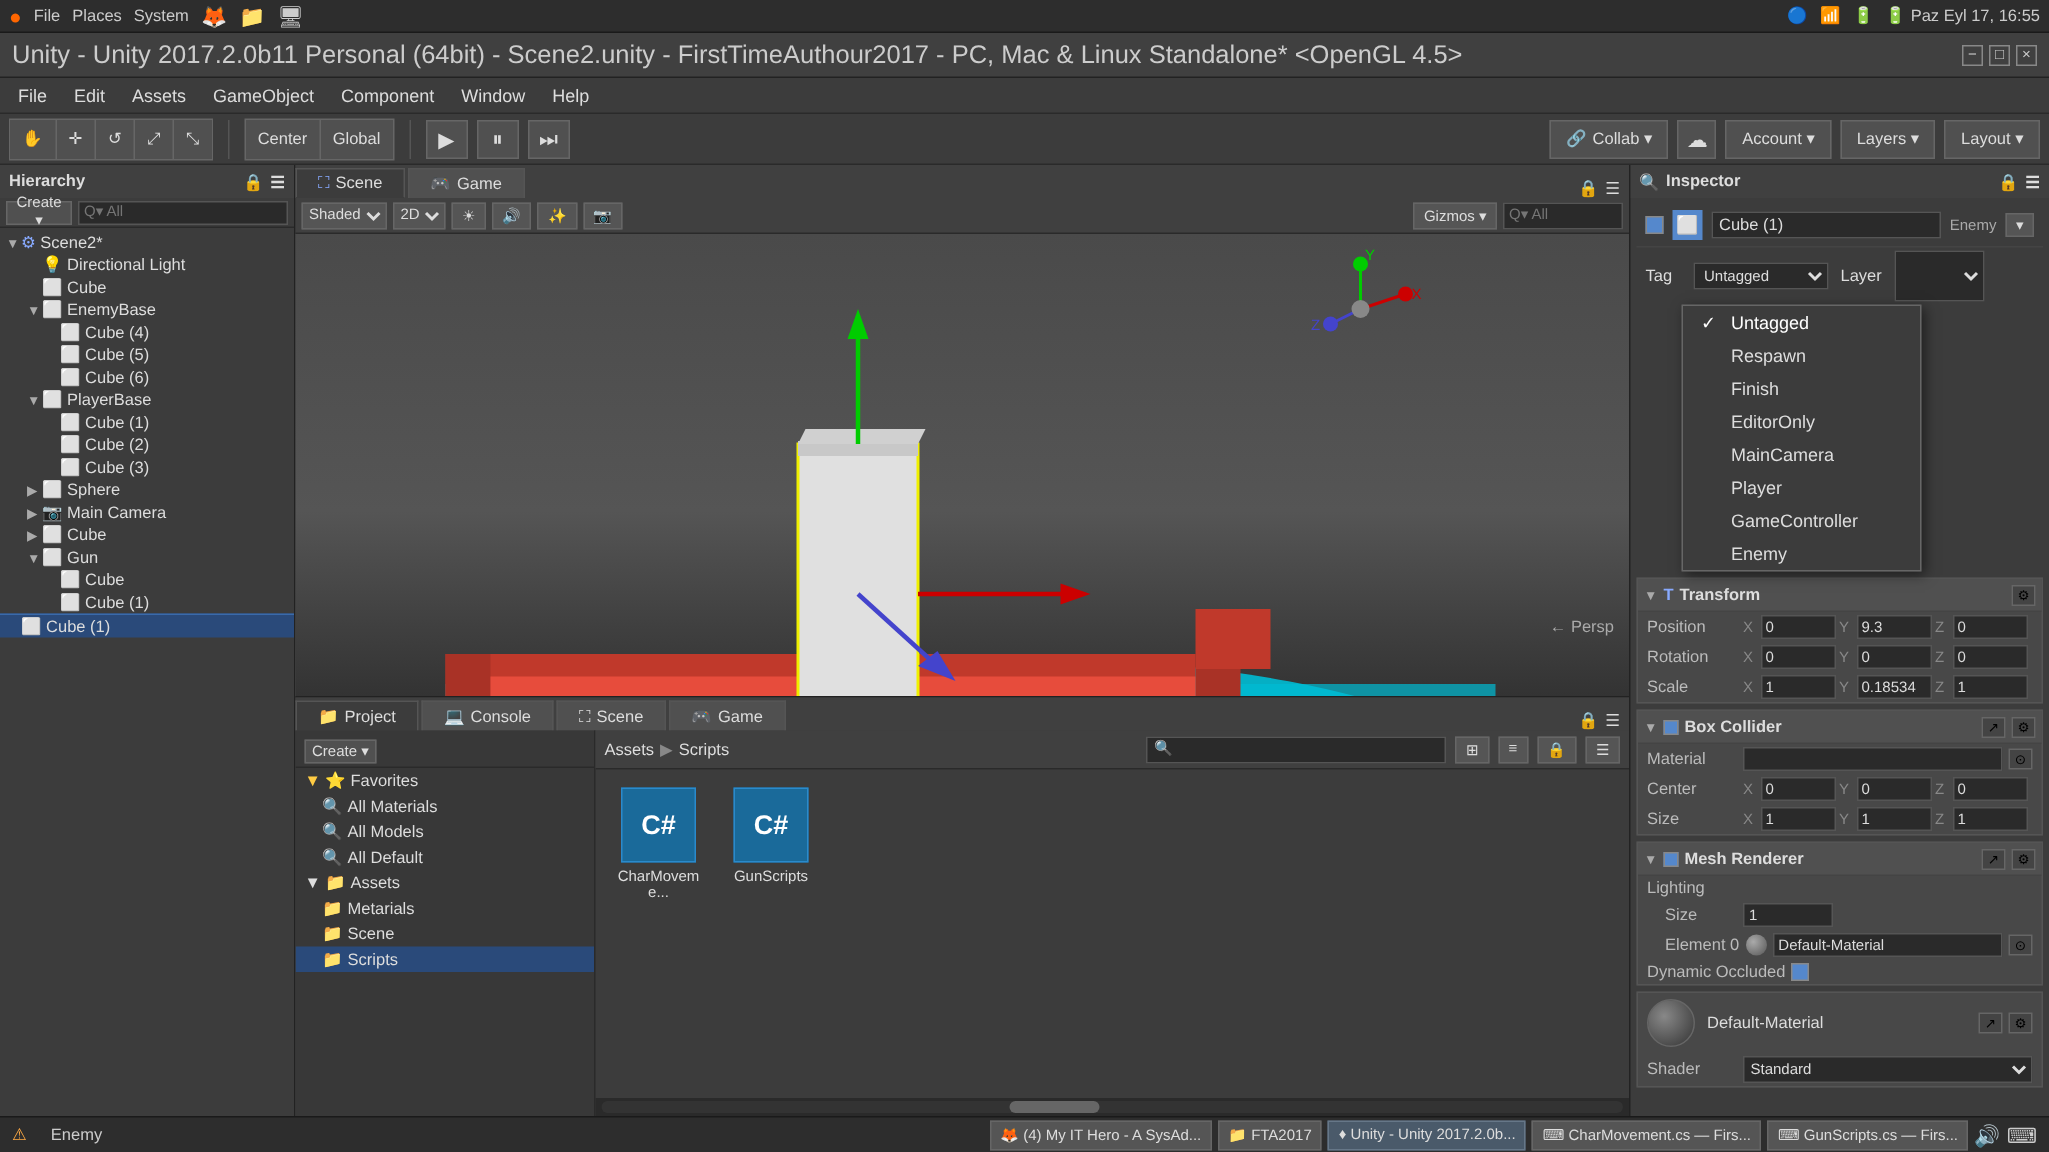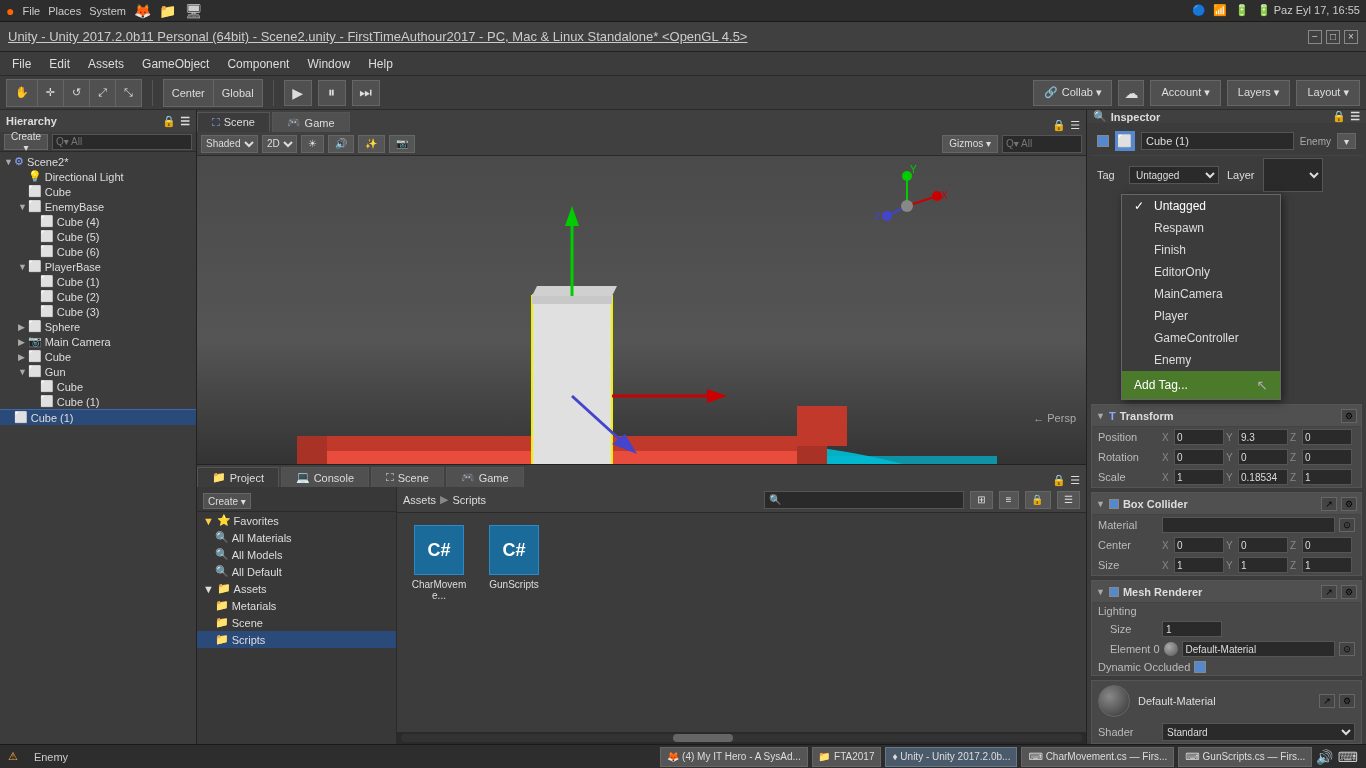--- a/index.html
+++ b/index.html
@@ -137,21 +137,21 @@
   </div>
   <div class="right">
     <span>🔵</span>
     <span>📶</span>
     <span>🔋</span>
     <span>🔋 Paz Eyl 17, 16:55</span>
   </div>
 </div>
 
 <div id="title-bar">
-  <span style="font-size:13px; color:#ccc;text-decoration:underline;">Unity - Unity 2017.2.0b11 Personal (64bit) - Scene2.unity - FirstTimeAuthour2017 - PC, Mac &amp; Linux Standalone* &lt;OpenGL 4.5&gt;</span>
+  <span style="font-size:17px; color:#ccc;">Unity - Unity 2017.2.0b11 Personal (64bit) - Scene2.unity - FirstTimeAuthour2017 - PC, Mac &amp; Linux Standalone* &lt;OpenGL 4.5&gt;</span>
   <div class="window-controls">
     <span>−</span>
     <span>□</span>
     <span>×</span>
   </div>
 </div>
 
 <div id="menu-bar">
   <span class="menu-item">File</span>
   <span class="menu-item">Edit</span>
@@ -543,24 +543,20 @@
           <span>Player</span>
         </div>
         <div class="tag-item">
           <span class="check-mark"></span>
           <span>GameController</span>
         </div>
         <div class="tag-item">
           <span class="check-mark"></span>
           <span>Enemy</span>
         </div>
-        <div class="tag-item add-tag" style="display:flex; align-items:center; justify-content:space-between;">
-          <span>Add Tag...</span>
-          <span style="color:#aaa; font-size:14px;">↖</span>
-        </div>
       </div>
 
       <div class="inspector-section">
         <div class="component-header">
           <span class="component-arrow">▼</span>
           <span style="color:#88aaff;">T</span>
           <span>Transform</span>
           <div class="component-settings">
             <button class="comp-btn">⚙</button>
           </div>

